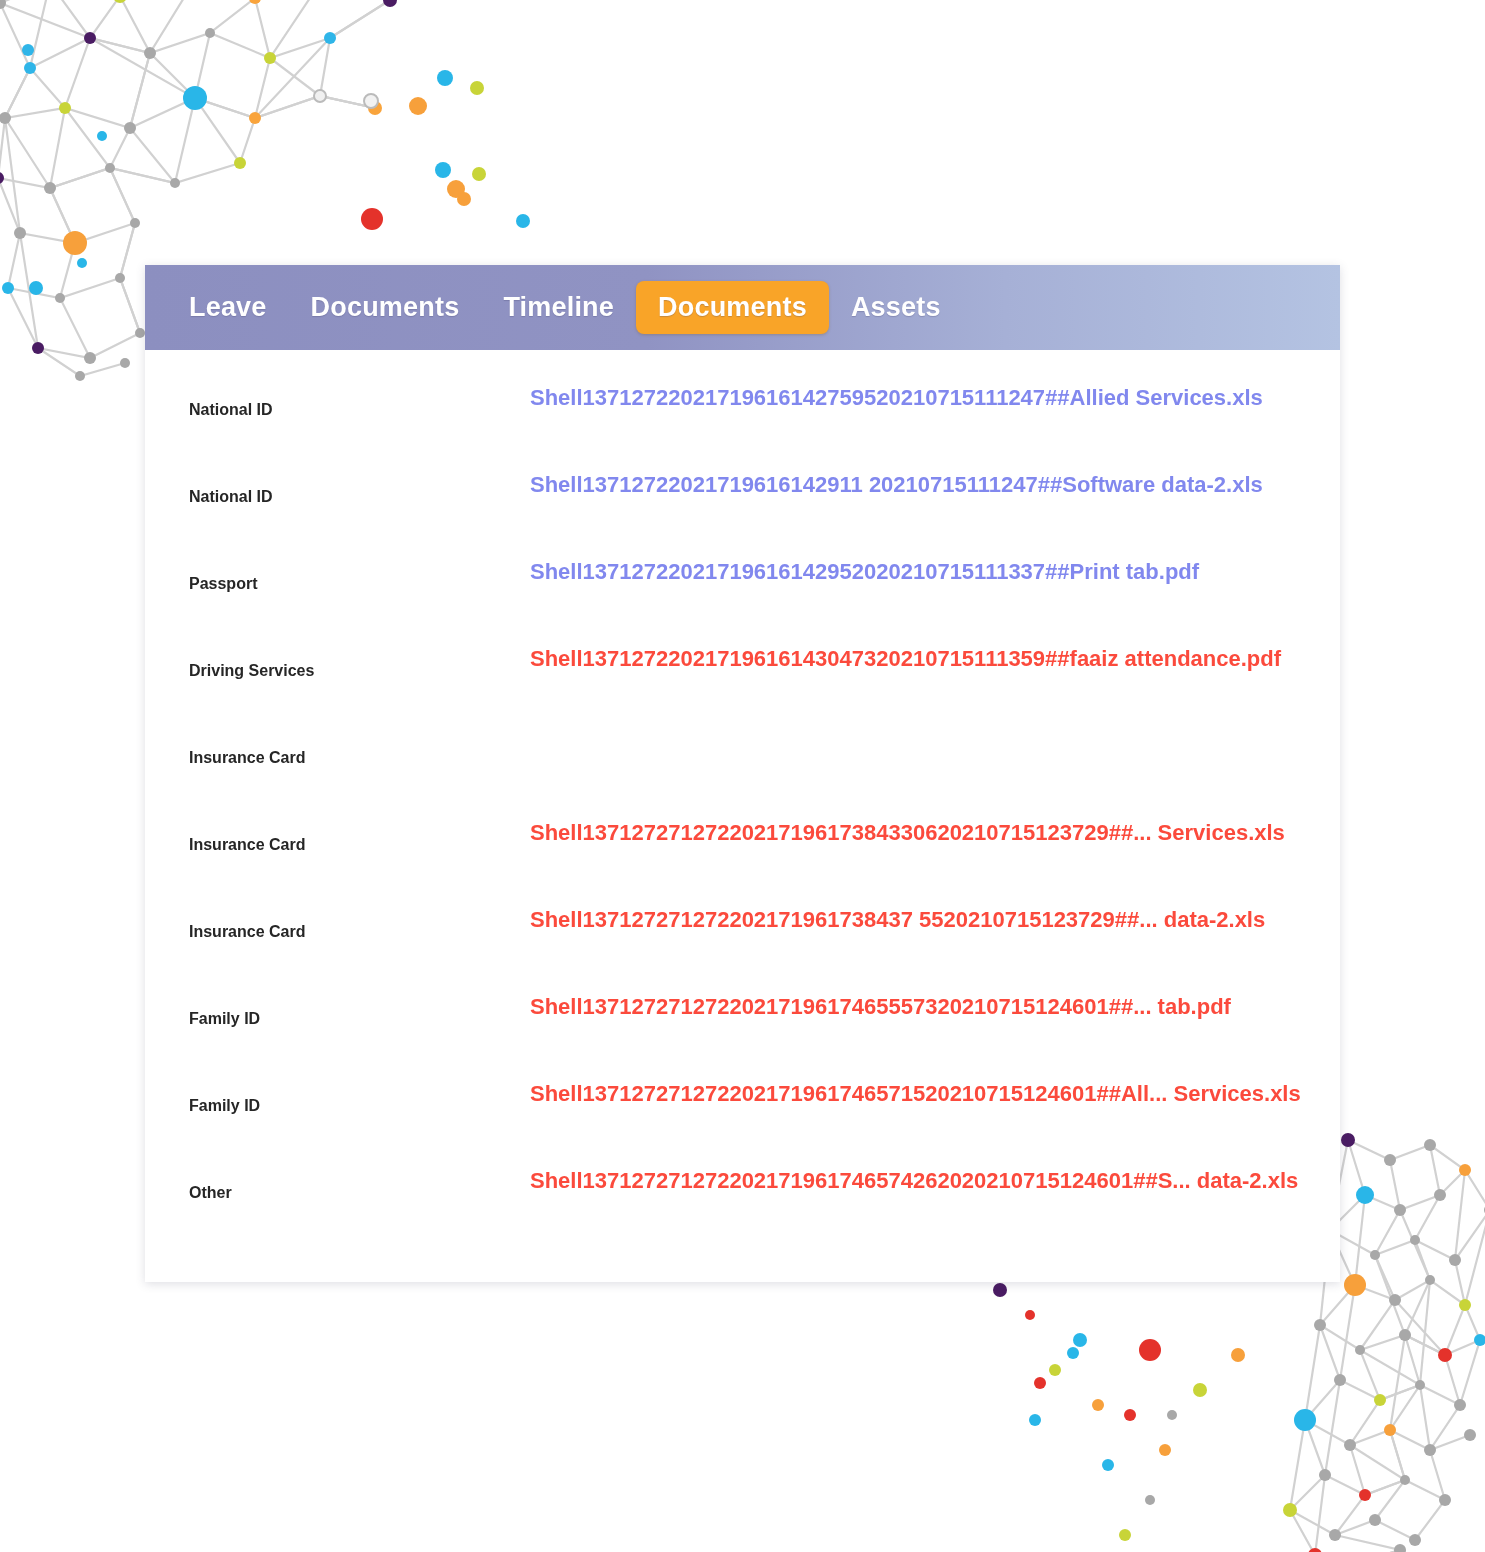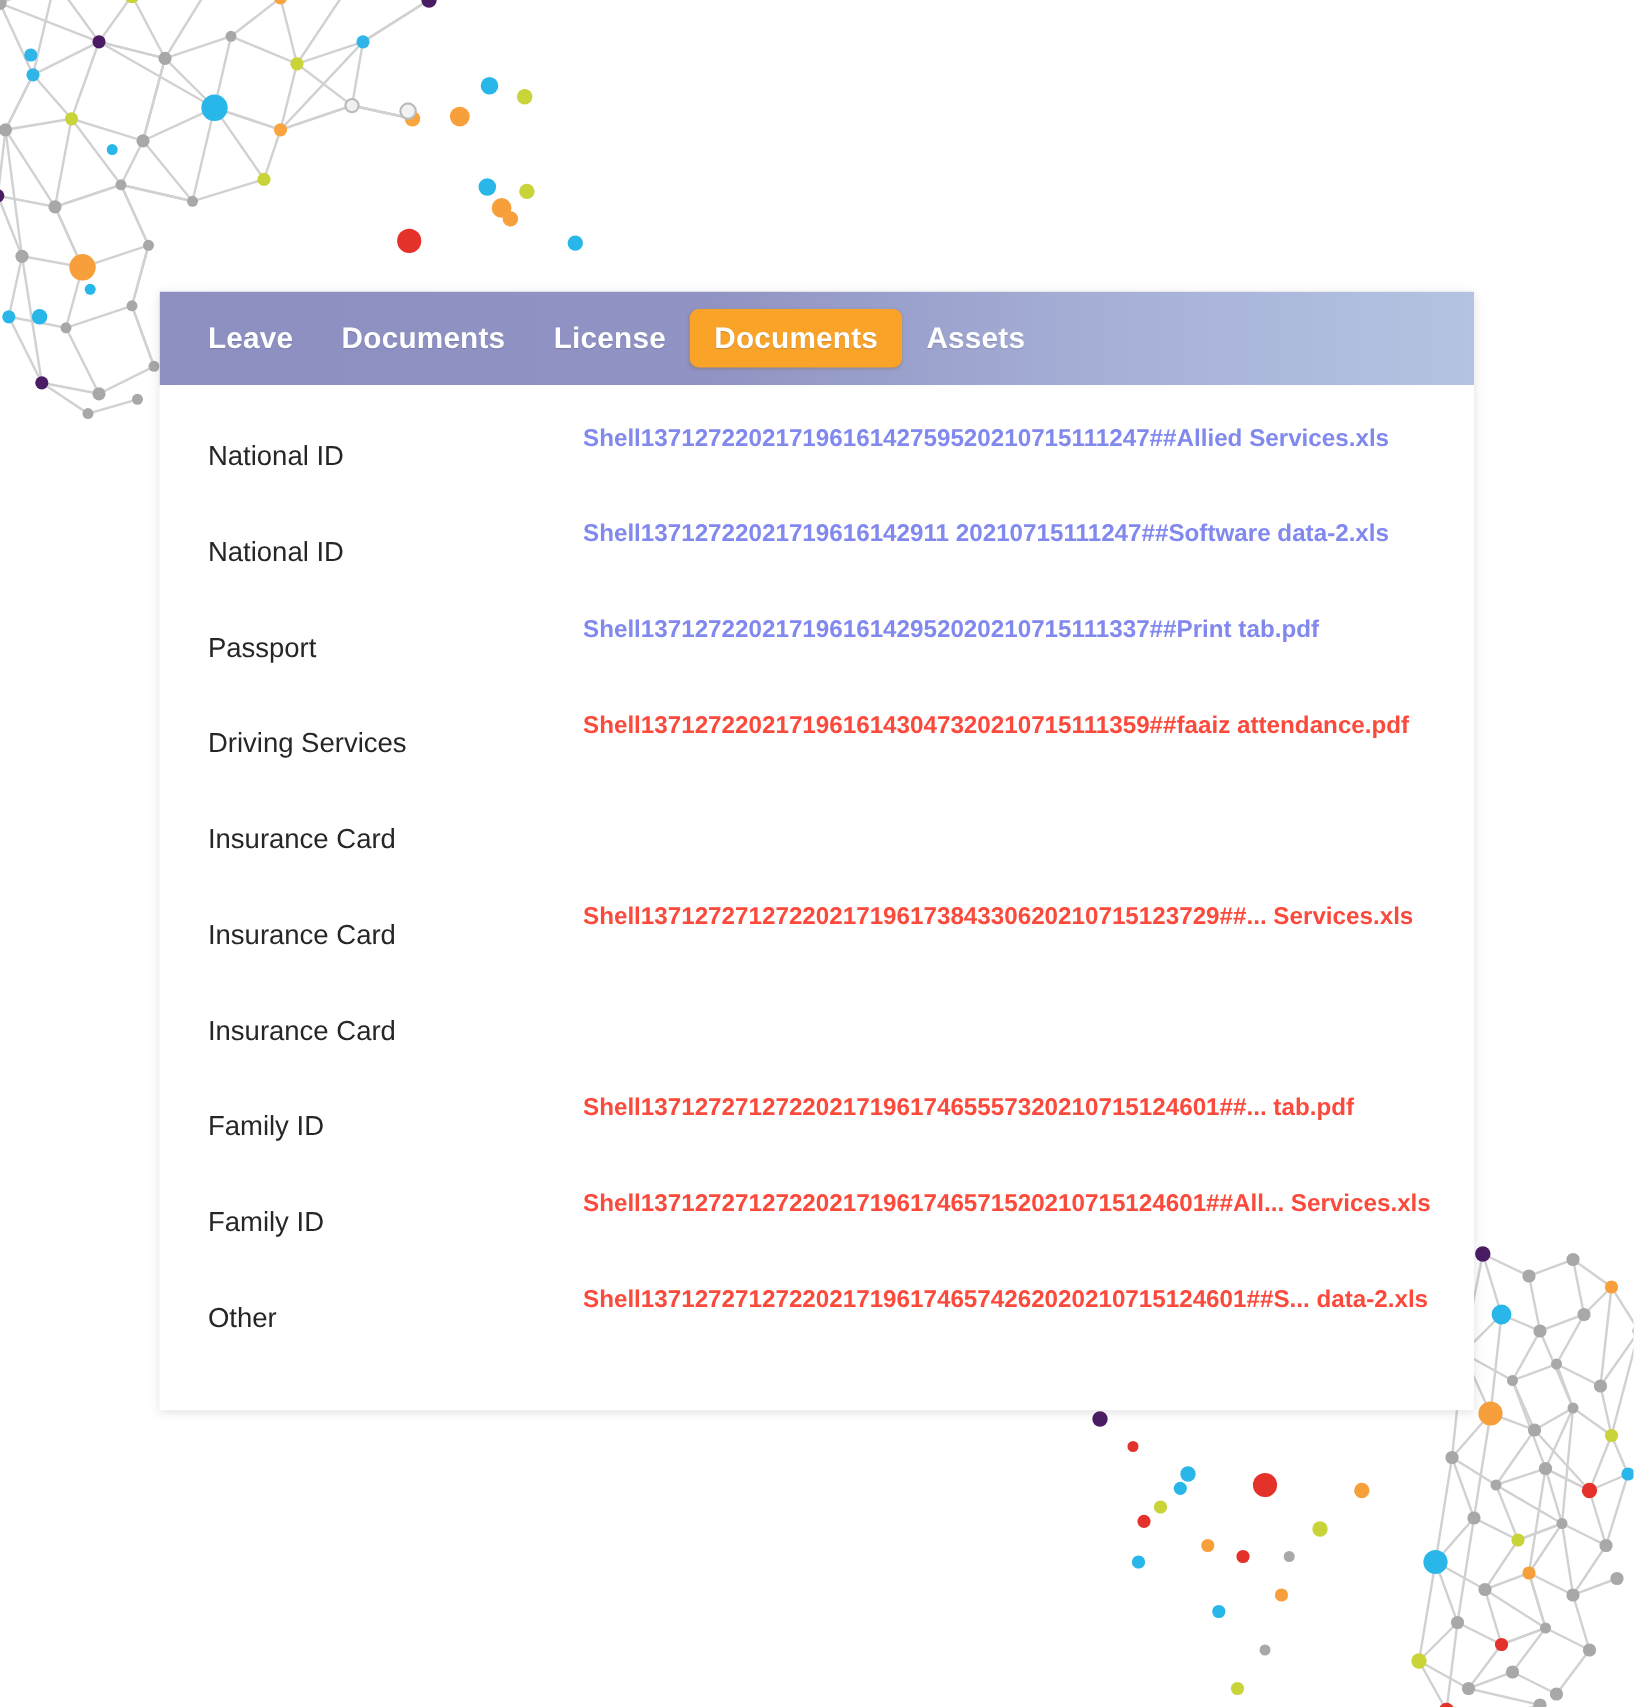--- a/index.html
+++ b/index.html
@@ -70,22 +70,22 @@
     display: flex;
     align-items: flex-start;
     padding: 10px 0 10px 0;
     min-height: 87px;
   }
   .doc-type {
     width: 385px;
     flex: 0 0 385px;
     padding-left: 44px;
     color: #262626;
-    font-size: 25px;
-    font-weight: normal;
+    font-size: 16px;
+    font-weight: bold;
     line-height: 1.2;
     padding-top: 18px;
   }
   .doc-link {
     flex: 1 1 auto;
     padding-right: 22px;
     font-size: 22px;
     font-weight: bold;
     line-height: 1.45;
     word-break: break-all;
@@ -264,21 +264,21 @@
     <circle cx="212" cy="315" r="5" fill="#a8a8a8"></circle>
     <circle cx="148" cy="365" r="6" fill="#29b6e8"></circle>
   </g>
 </svg>
 
 <div id="card">
 
   <div id="tabbar">
     <div class="tab">Leave</div>
     <div class="tab">Documents</div>
-    <div class="tab">License</div>
+    <div class="tab">Timeline</div>
     <div class="tab active">Documents</div>
     <div class="tab">Assets</div>
   </div>
 
   <div id="doc-table">
 
     <div class="doc-row">
       <div class="doc-type">National ID</div>
       <a class="doc-link violet">Shell13712722021719616142759520210715111247##Allied Services.xls</a>
     </div>
@@ -302,20 +302,21 @@
       <div class="doc-type">Insurance Card</div>
     </div>
 
     <div class="doc-row">
       <div class="doc-type">Insurance Card</div>
       <a class="doc-link red">Shell1371272712722021719617384330620210715123729##... Services.xls</a>
     </div>
 
     <div class="doc-row">
       <div class="doc-type">Insurance Card</div>
+      <a class="doc-link red">Shell137127271272202171961738437 5520210715123729##... data-2.xls</a>
     </div>
 
     <div class="doc-row">
       <div class="doc-type">Family ID</div>
       <a class="doc-link red">Shell1371272712722021719617465557320210715124601##... tab.pdf</a>
     </div>
 
     <div class="doc-row">
       <div class="doc-type">Family ID</div>
       <a class="doc-link red">Shell137127271272202171961746571520210715124601##All... Services.xls</a>

